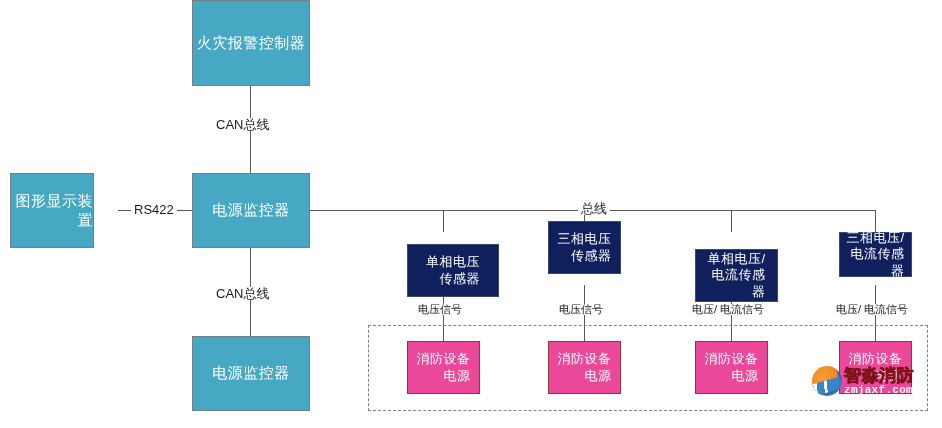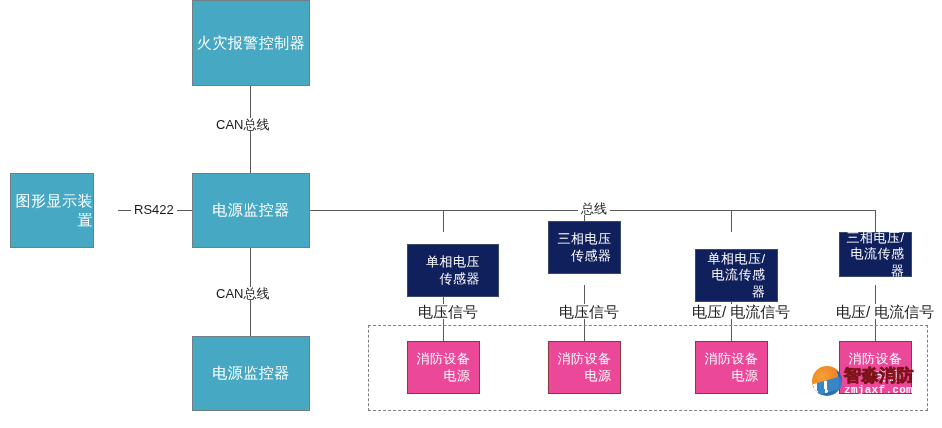--- a/index.html
+++ b/index.html
@@ -63,21 +63,21 @@
   .edge-label {
     position: absolute;
     font-size: 13px;
     color: #1a1a1a;
     background: #ffffff;
     padding: 0 3px;
     white-space: nowrap;
     line-height: 1;
   }
   .edge-label.small {
-    font-size: 15px;
+    font-size: 11px;
   }
 
   
   .dashed-group {
     position: absolute;
     box-sizing: border-box;
     border: 1px dashed #808080;
     background: transparent;
   }
 

